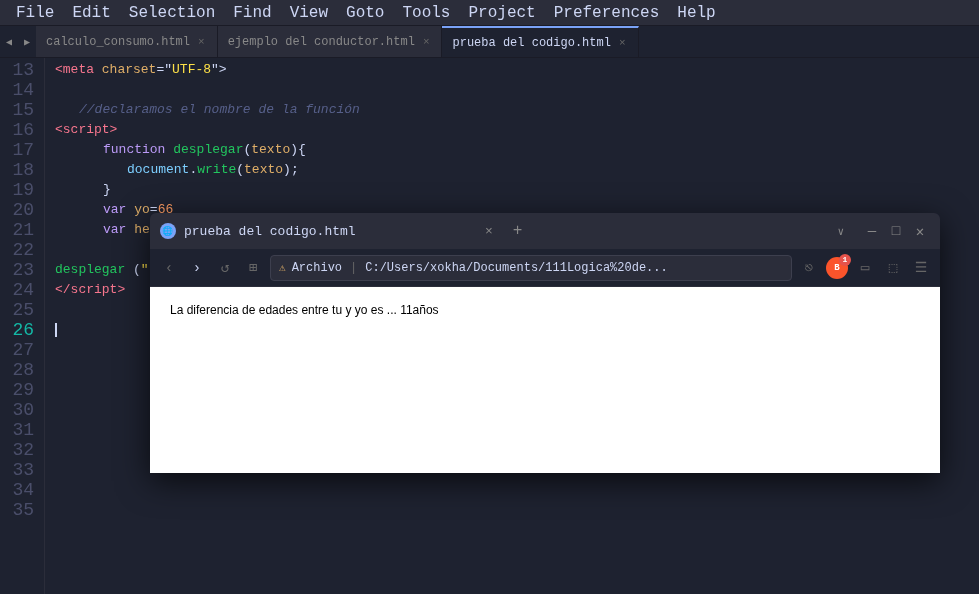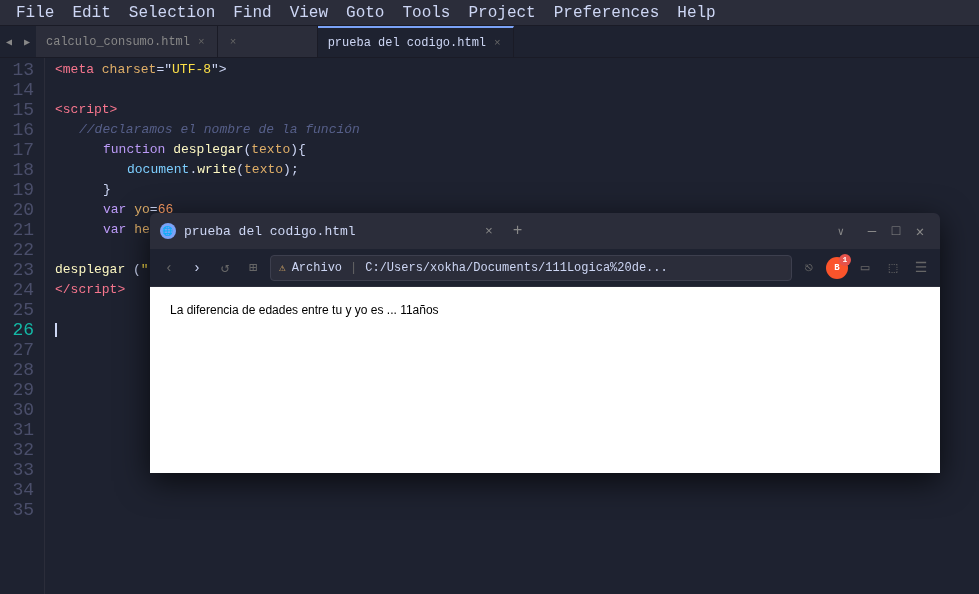--- a/index.html
+++ b/index.html
@@ -127,21 +127,21 @@
     @keyframes blink {
       0%, 50% { opacity: 1; }
       51%, 100% { opacity: 0; }
     }
 
     
     .kw { color: #bb9af7; } 
     .tag { color: #f7768e; } 
     .attr { color: #e0af68; } 
     .str { color: #fde047; } 
-    .fn { color: #fef9c3; } 
+    .fn { color: #22c55e; } 
     .cm { color: #565f89; font-style: italic; } 
     .num { color: #ff9e64; } 
     .plain { color: #cdd6f4; }
     .doc-write { color: #7dcfff; text-align: right; }
     .var-name { color: #e0af68; }
 
     
     .browser-overlay {
       position: absolute;
       top: 155px;
@@ -331,20 +331,21 @@
 </div>
 
 <div class="tab-bar">
   <div class="tab-nav-btn">◀</div>
   <div class="tab-nav-btn">▶</div>
   <div class="tab">
     <span>calculo_consumo.html</span>
     <span class="tab-close">×</span>
   </div>
   <div class="tab">
+    <span>ejemplo del conductor.html</span>
     <span class="tab-close">×</span>
   </div>
   <div class="tab active">
     <span>prueba del codigo.html</span>
     <span class="tab-close">×</span>
   </div>
 </div>
 
 <div class="editor-area">
 
@@ -376,25 +377,25 @@
 
   <div class="code-area">
 
     <div class="code-line">
       <span class="tag">&lt;meta </span><span class="attr">charset</span><span class="plain">="</span><span class="str">UTF-8</span><span class="plain">"&gt;</span>
     </div>
 
     <div class="code-line"></div>
 
     <div class="code-line">
+      <span style="display:inline-block;width:24px"></span><span class="cm">//declaramos el nombre de la función</span>
+    </div>
+
+    <div class="code-line">
       <span class="tag">&lt;script&gt;</span>
-    </div>
-
-    <div class="code-line">
-      <span style="display:inline-block;width:24px"></span><span class="cm">//declaramos el nombre de la función</span>
     </div>
 
     <div class="code-line">
       <span style="display:inline-block;width:48px"></span><span class="kw">function </span><span class="fn">desplegar</span><span class="plain">(</span><span class="var-name">texto</span><span class="plain">){</span>
     </div>
 
     <div class="code-line">
       <span style="display:inline-block;width:72px"></span><span class="doc-write">document</span><span class="plain">.</span><span class="fn">write</span><span class="plain">(</span><span class="var-name">texto</span><span class="plain">);</span>
     </div>
 

